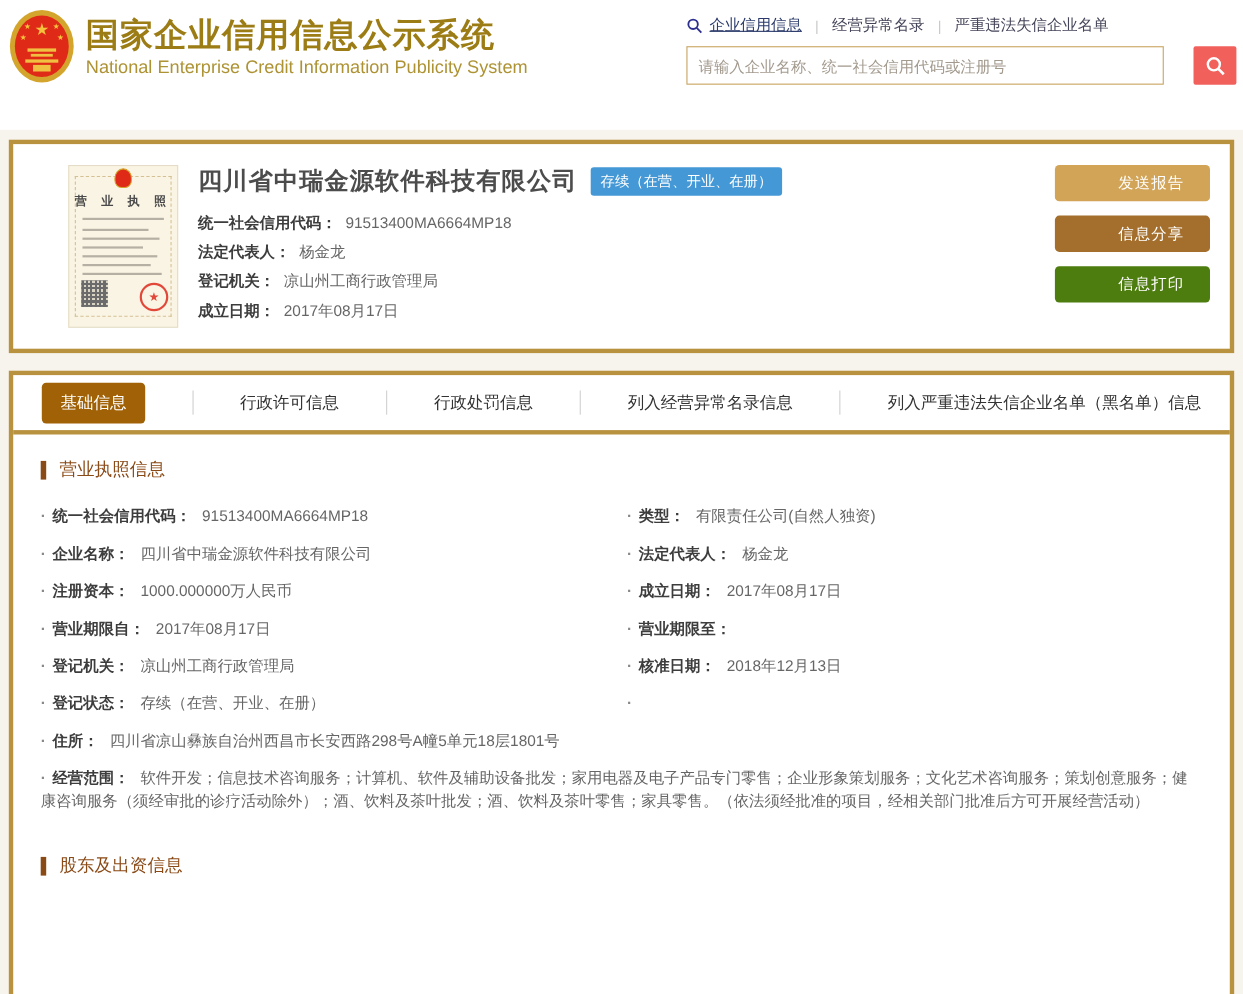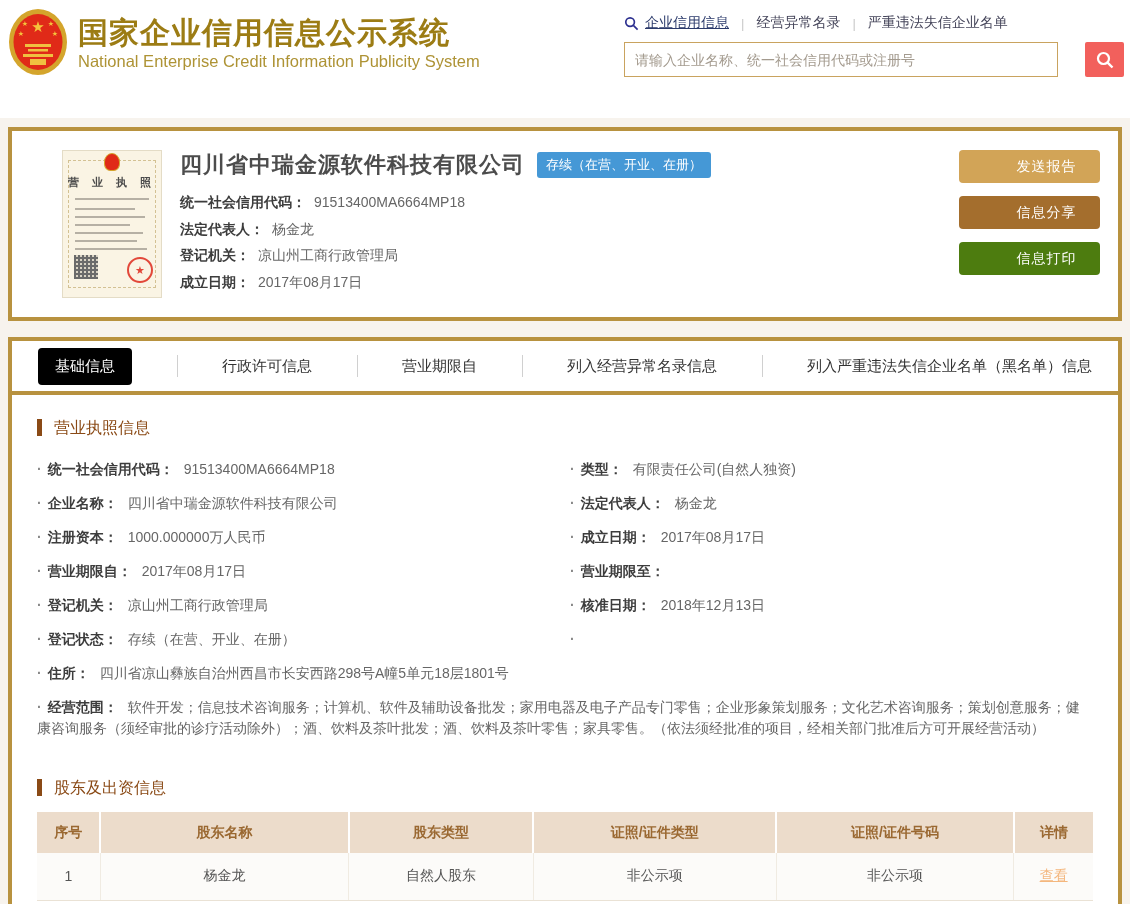--- a/index.html
+++ b/index.html
@@ -60,21 +60,21 @@
              padding-left:34px; letter-spacing:1px;
              font-family:"Liberation Sans","DejaVu Sans",sans-serif;}
   .act-send { background:#d2a457; }
   .act-share { background:#a46e2d; }
   .act-print { background:#4d7c0f; }
   
   .card-detail { margin-top:16px; min-height:600px; }
   .tabs-row { height:50px; display:flex; align-items:center; padding:0 26px;
               justify-content:space-between; }
   .tab { font-size:15px; color:#333; text-decoration:none; cursor:pointer; white-space:nowrap; }
-  .tab.active { background:#000000; color:#fff; padding:9px 17px; border-radius:4px; }
+  .tab.active { background:#a16207; color:#fff; padding:9px 17px; border-radius:4px; }
   .tab-sep { width:1px; height:22px; background:#d0d0d0; }
   .gold-divider { height:4px; background:#b8923f; }
   .detail-body { padding:24px 25px 10px 25px; }
   .section-title { font-size:16px; font-weight:normal; color:#8a4a16;
                    border-left:5px solid #8a4a16; padding-left:12px; line-height:17px;
                    margin-bottom:16px; }
   .fields-grid { display:grid; grid-template-columns:1fr 1fr; column-gap:10px;
                  font-size:14px; margin-bottom:34px; }
   .field { padding:6.5px 0; line-height:21px; color:#666; }
   .field::before { content:"·"; color:#888; margin-right:6px; font-weight:bold; }
@@ -181,21 +181,21 @@
     <button class="act-btn act-print">信息打印</button>
   </div>
 </div>
 
 <div class="gold-card card-detail">
   <div class="tabs-row">
     <a class="tab active">基础信息</a>
     <span class="tab-sep"></span>
     <a class="tab">行政许可信息</a>
     <span class="tab-sep"></span>
-    <a class="tab">营业期限自</a>
+    <a class="tab">行政处罚信息</a>
     <span class="tab-sep"></span>
     <a class="tab">列入经营异常名录信息</a>
     <span class="tab-sep"></span>
     <a class="tab">列入严重违法失信企业名单（黑名单）信息</a>
   </div>
   <div class="gold-divider"></div>
 
   <div class="detail-body">
     <div class="section-title">营业执照信息</div>
 
@@ -211,38 +211,14 @@
       <div class="field"><b>登记机关：</b><span>凉山州工商行政管理局</span></div>
       <div class="field"><b>核准日期：</b><span>2018年12月13日</span></div>
       <div class="field"><b>登记状态：</b><span>存续（在营、开业、在册）</span></div>
       <div class="field"></div>
       <div class="field wide"><b>住所：</b><span>四川省凉山彝族自治州西昌市长安西路298号A幢5单元18层1801号</span></div>
       <div class="field wide"><b>经营范围：</b><span>软件开发；信息技术咨询服务；计算机、软件及辅助设备批发；家用电器及电子产品专门零售；企业形象策划服务；文化艺术咨询服务；策划创意服务；健康咨询服务（须经审批的诊疗活动除外）；酒、饮料及茶叶批发；酒、饮料及茶叶零售；家具零售。（依法须经批准的项目，经相关部门批准后方可开展经营活动）</span></div>
     </div>
 
     <div class="section-title">股东及出资信息</div>
 
-    <table class="sh-table">
-      <thead>
-        <tr>
-          <th class="col-seq">序号</th>
-          <th class="col-name">股东名称</th>
-          <th class="col-type">股东类型</th>
-          <th class="col-ctype">证照/证件类型</th>
-          <th class="col-cno">证照/证件号码</th>
-          <th class="col-detail">详情</th>
-        </tr>
-      </thead>
-      <tbody>
-        <tr>
-          <td>1</td>
-          <td>杨金龙</td>
-          <td>自然人股东</td>
-          <td>非公示项</td>
-          <td>非公示项</td>
-          <td>
-            <a class="view-link">查看</a>
-          </td>
-        </tr>
-      </tbody>
-    </table>
   </div>
 </div>
 
 </body></html>

